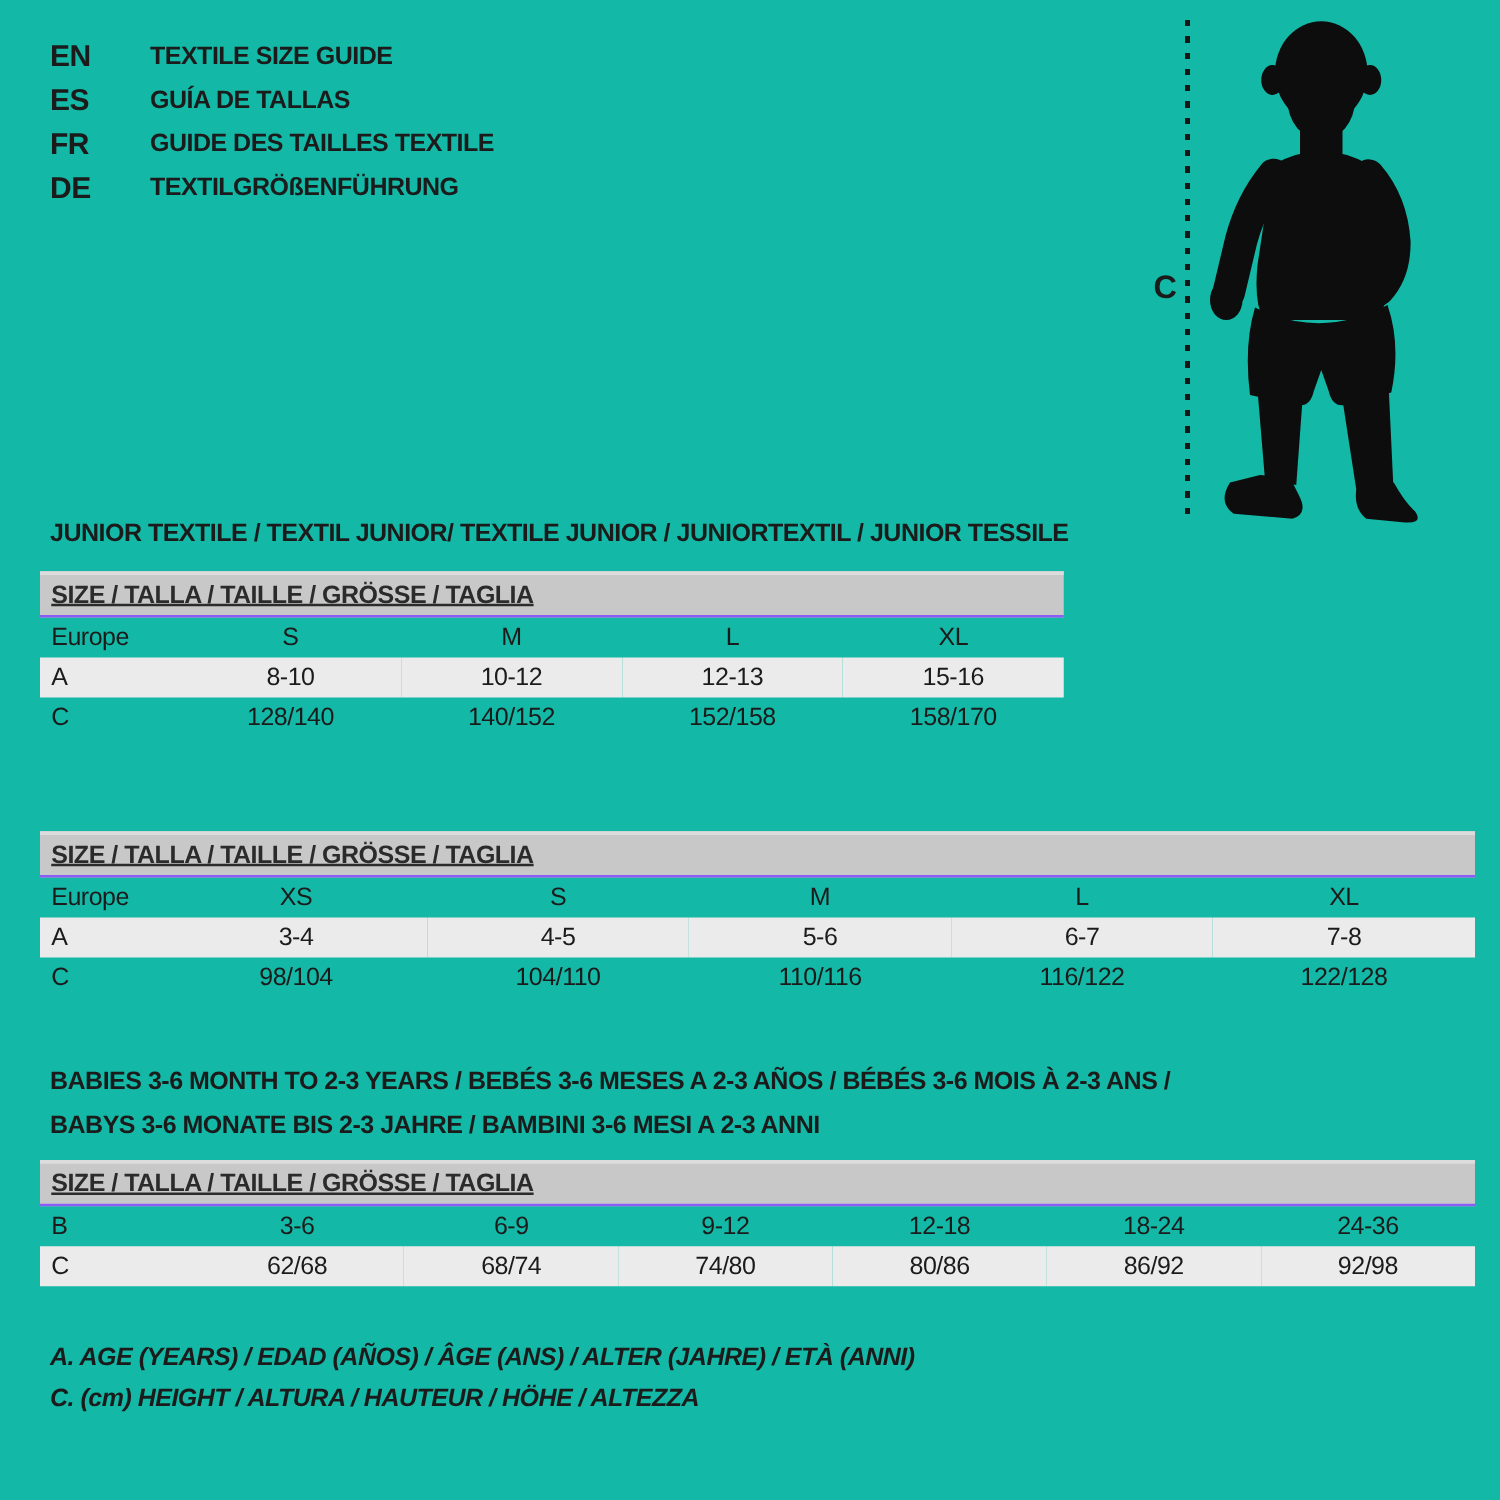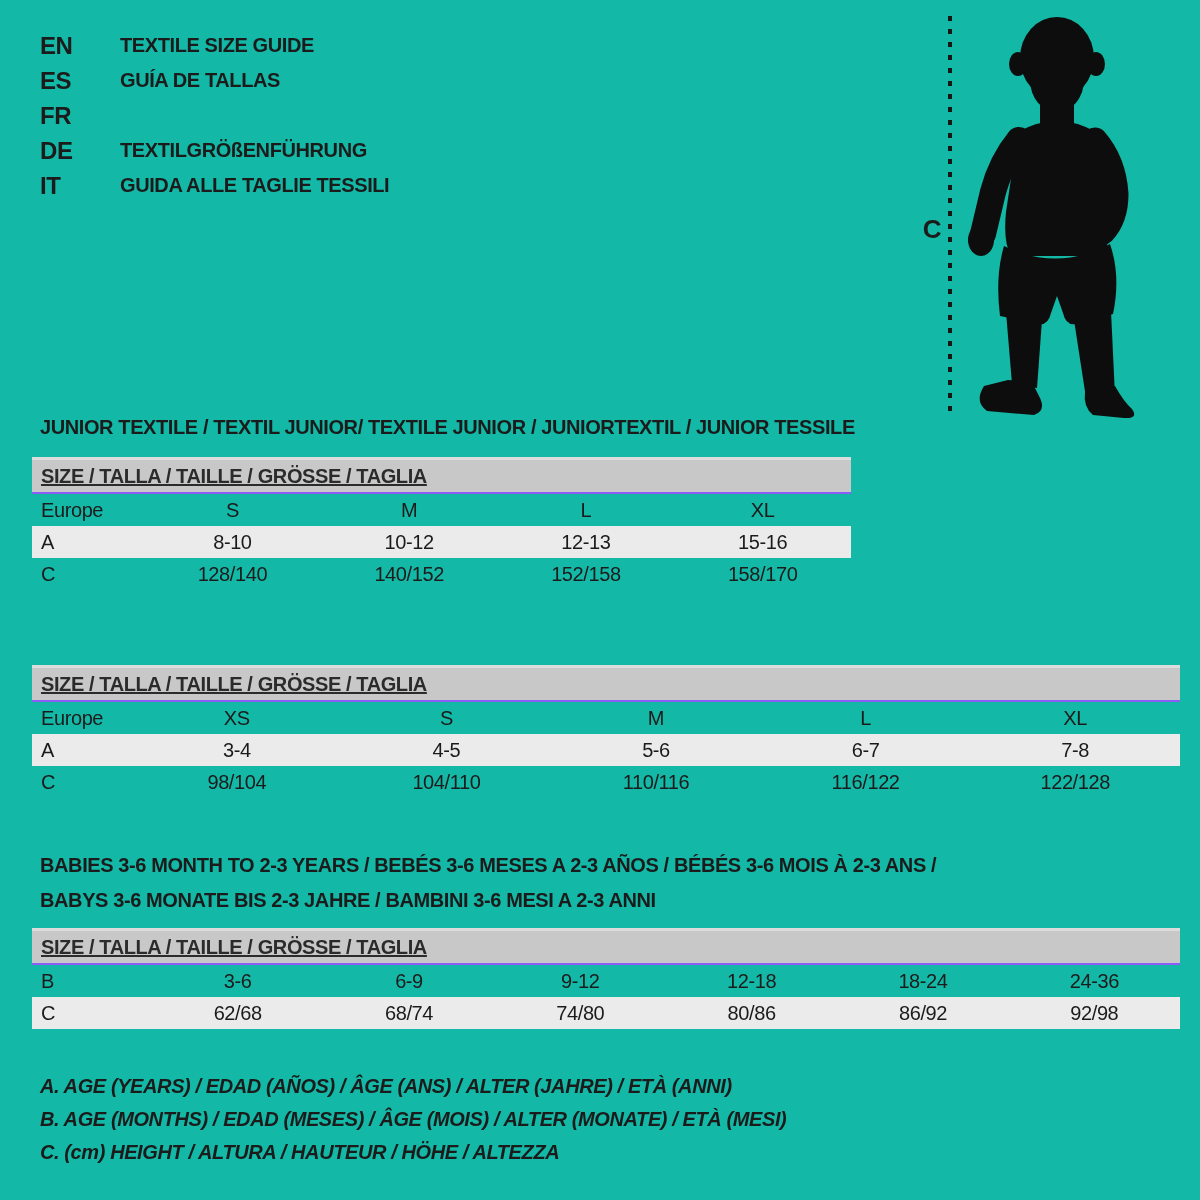--- a/index.html
+++ b/index.html
@@ -59,28 +59,25 @@
     <div class="lang-row">
       <div class="lang-code">EN</div>
       <div class="lang-title">TEXTILE SIZE GUIDE</div>
     </div>
     <div class="lang-row">
       <div class="lang-code">ES</div>
       <div class="lang-title">GUÍA DE TALLAS</div>
     </div>
     <div class="lang-row">
       <div class="lang-code">FR</div>
+      <div class="lang-title">GUIDE DES TAILLES TEXTILE</div>
     </div>
     <div class="lang-row">
       <div class="lang-code">DE</div>
       <div class="lang-title">TEXTILGRÖßENFÜHRUNG</div>
-    </div>
-    <div class="lang-row">
-      <div class="lang-code">IT</div>
-      <div class="lang-title">GUIDA ALLE TAGLIE TESSILI</div>
     </div>
   </div>
 
   <div class="height-line"></div>
   <div class="measure-c">C</div>
   <svg class="silhouette" width="190" height="406" viewBox="0 0 190 406" aria-hidden="true">
     <g fill="#0d0d0d" stroke="none">
 
       <ellipse cx="95" cy="44" rx="37" ry="41"></ellipse>
       <ellipse cx="95" cy="66" rx="27" ry="32"></ellipse>
@@ -220,17 +217,16 @@
         <td>80/86</td>
         <td>86/92</td>
         <td>92/98</td>
       </tr>
     </tbody>
       </table>
   </div>
 
   <div class="legend">
     <div class="legend-line">A. AGE (YEARS) / EDAD (AÑOS) / ÂGE (ANS) / ALTER (JAHRE) / ETÀ (ANNI)</div>
-    <div class="legend-line">B. AGE (MONTHS) / EDAD (MESES) / ÂGE (MOIS) / ALTER (MONATE) / ETÀ (MESI)</div>
     <div class="legend-line">C. (cm) HEIGHT / ALTURA / HAUTEUR / HÖHE / ALTEZZA</div>
   </div>
 
 </div>
 
 </body></html>

